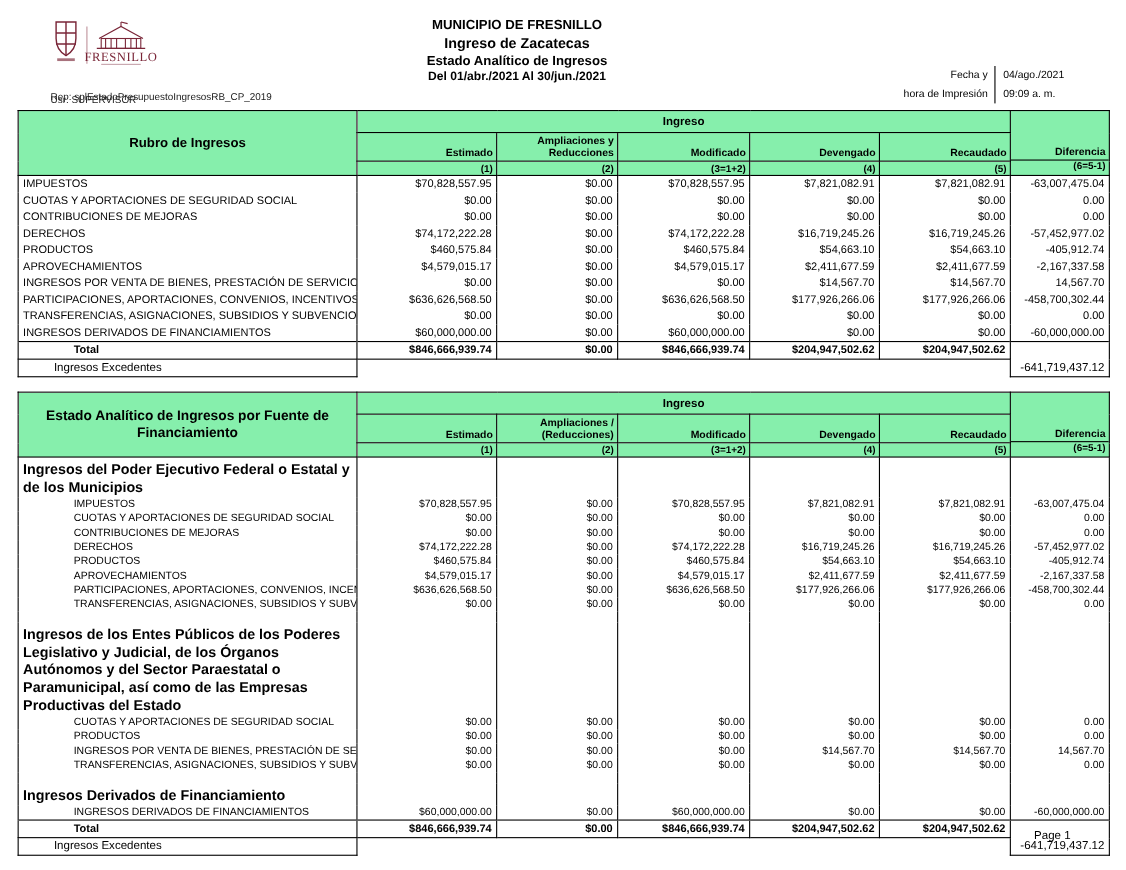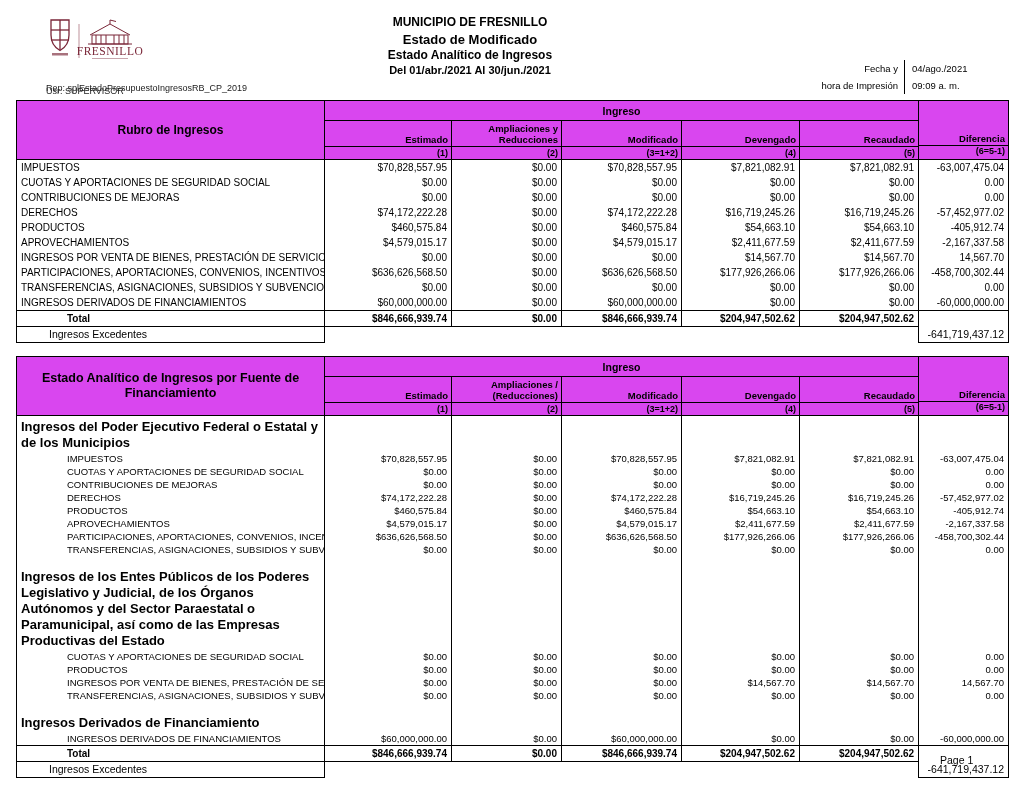--- a/index.html
+++ b/index.html
@@ -20,21 +20,21 @@
   .repusr{position:absolute;left:46px;top:83px;font-size:9px;color:#222;height:14px;width:400px;}
   .repusr .rep{position:absolute;left:0;top:0;}
   .repusr .usr{position:absolute;left:0;top:3px;}
   .page-footer{position:absolute;left:940px;top:754px;font-size:10.5px;}
 
   
   table.rpt{border-collapse:collapse;table-layout:fixed;margin-left:16px;width:992px;}
   #tbl1{margin-top:100px;}
   #tbl2{margin-top:13px;}
   th,td{box-sizing:border-box;overflow:hidden;white-space:nowrap;padding:0;font-weight:normal;}
-  .hd{background:#d946ef;border:1.5px solid #000;}
+  .hd{background:#86efac;border:1.5px solid #000;}
   .rowhdr{font-size:12px;font-weight:bold;text-align:center;vertical-align:middle;white-space:normal;line-height:15px;padding:0 6px;}
   #tbl2 .rowhdr{font-size:12.5px;}
   .group-hd{text-align:center;font-weight:bold;font-size:10.5px;height:20px;}
   .col-lbl{text-align:right;vertical-align:bottom;font-weight:bold;font-size:9.5px;padding:0 3px 1px 2px;height:26px;white-space:normal;line-height:11px;}
   .col-sub{text-align:right;font-weight:bold;font-size:9px;height:13px;padding-right:3px;}
   .dif-hd{vertical-align:bottom;padding:0;}
   .dif-hd .dif-lbl{border-bottom:1.5px solid #000;text-align:right;font-weight:bold;font-size:9.5px;padding:0 3px 1px 0;}
   .dif-hd .dif-sub{text-align:right;font-weight:bold;font-size:9px;height:13px;padding-right:3px;}
 
   td.lbl{text-align:left;padding-left:4px;border-left:1.5px solid #000;border-right:1.5px solid #000;}
@@ -79,21 +79,21 @@
       <line x1="72" y1="8" x2="72" y2="4"></line>
       <line x1="72" y1="4" x2="78" y2="5.5"></line>
       <line x1="50" y1="28" x2="94" y2="28"></line>
     </g>
     <text x="72" y="39" text-anchor="middle" font-size="11.5" fill="#7a2638" font-family="Liberation Serif, serif" letter-spacing="0.5">FRESNILLO</text>
     <line x1="54" y1="42.5" x2="90" y2="42.5" stroke="#7a2638" stroke-width="0.7" opacity="0.6"></line>
   </svg>
 
   <div class="title-block">
     <div class="t1">MUNICIPIO DE FRESNILLO</div>
-    <div class="t2">Estado de Modificado</div>
+    <div class="t2">Ingreso de Zacatecas</div>
     <div class="t3">Estado Analítico de Ingresos</div>
     <div class="t4">Del 01/abr./2021 Al 30/jun./2021</div>
   </div>
 
   <div class="print-info">
     <div class="pi-labels">
       <div>Fecha y</div>
       <div>hora de Impresión</div>
     </div>
     <div class="pi-values">

